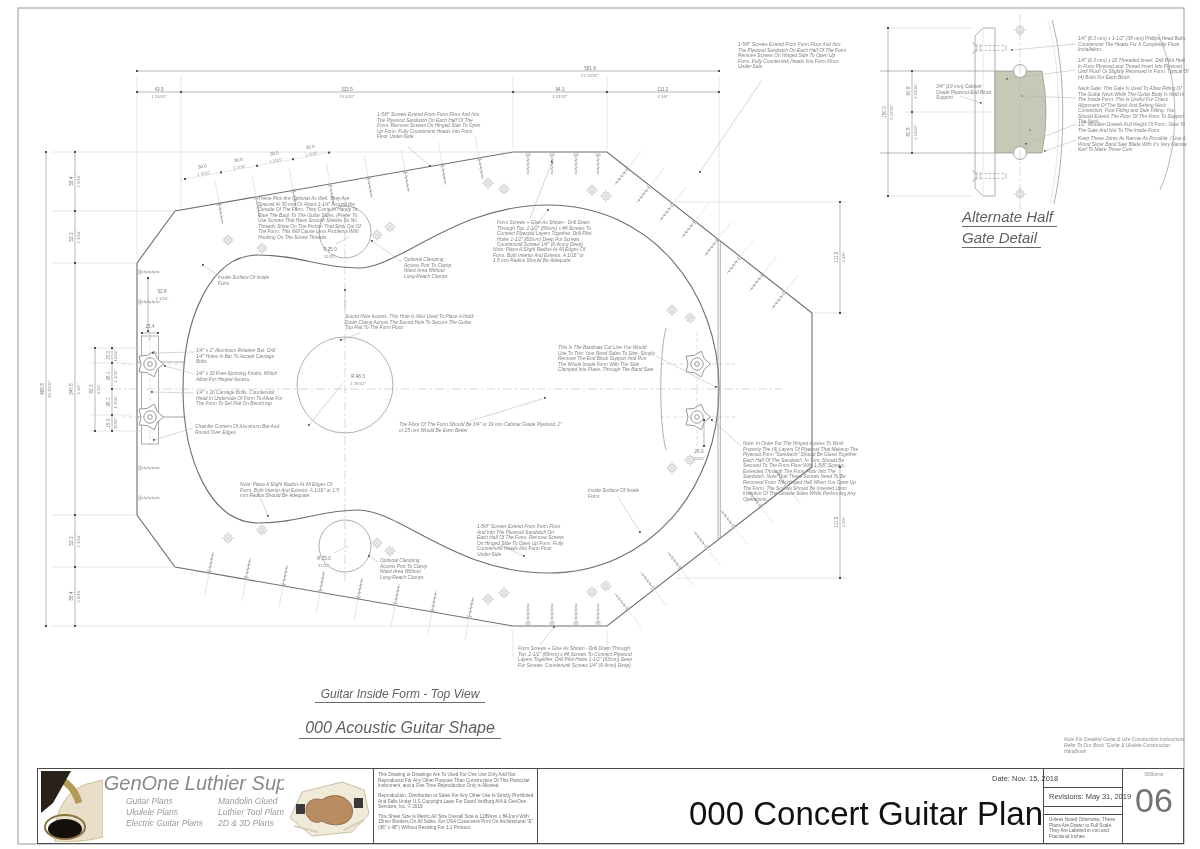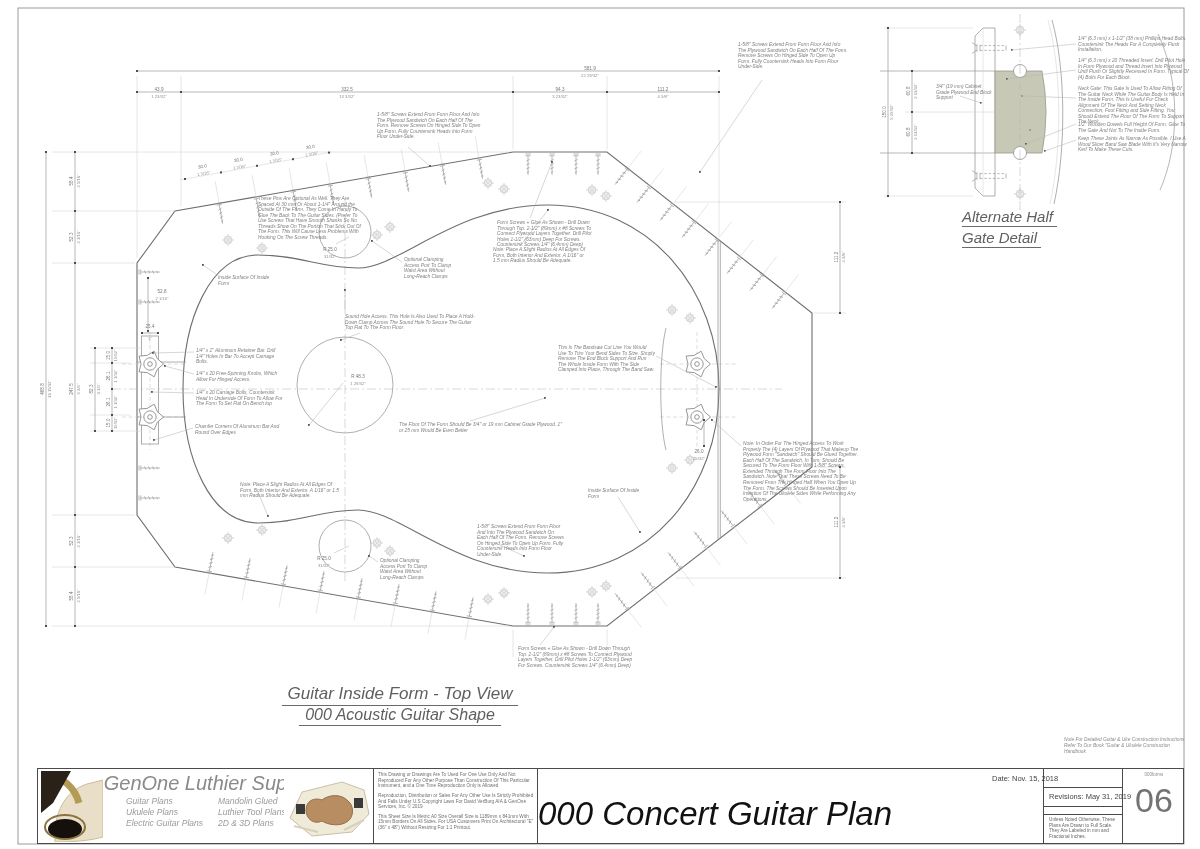--- a/index.html
+++ b/index.html
@@ -14,32 +14,32 @@
   .dsh{stroke:#c2c2c2;stroke-width:.55;fill:none;stroke-dasharray:4,2.5;}
   .tk{fill:#4d4d4d;stroke:none;}
   .dot{fill:#8a8a8a;stroke:none;}
   .ld{stroke:#b5b5b5;stroke-width:.55;fill:none;}
   .sq{fill:#555;stroke:none;}
   .tx{font:4.6px "Liberation Sans",sans-serif;fill:#777;text-anchor:middle;}
   .ti{font:4.2px "Liberation Sans",sans-serif;fill:#8f8f8f;text-anchor:middle;}
   .ann{position:absolute;font:italic 4.8px/1.16 "Liberation Sans",sans-serif;color:#7f7f7f;}
   .cap{position:absolute;text-align:center;color:#5f5f5f;}
   .cap span{display:inline-block;border-bottom:1.2px solid #6a6a6a;font-style:italic;padding:0 6px 1px 6px;}
-  .cap .c1{font-size:17px;}
-  .cap .c2{font-size:16px;}
+  .cap .c1{font-size:12px;}
+  .cap .c2{font-size:16px;margin-top:16px;}
   .dcap{position:absolute;color:#5f5f5f;}
   .dcap span{display:block;border-bottom:1.1px solid #6a6a6a;font-style:italic;font-size:15px;width:max-content;padding:0 4px 1px 0;margin-bottom:2px;}
   .tblock{position:absolute;left:37px;top:768px;width:1147px;height:76px;border:1px solid #4a4a4a;box-sizing:border-box;background:#fff;}
   .vd{position:absolute;top:0;bottom:0;width:0;border-left:1px solid #4a4a4a;}
   .brand{position:absolute;left:64px;top:3px;width:228px;text-align:center;font-style:italic;font-size:20px;color:#8a8a8a;}
   .plans{position:absolute;font-style:italic;font-size:8.5px;line-height:11px;color:#9b9b9b;}
   .legal{position:absolute;left:340px;top:3px;width:156px;font-size:4.7px;line-height:1.2;color:#6f6f6f;}
   .legal div{margin-bottom:4px;}
   .tb-co{position:absolute;left:500px;top:5px;width:505px;text-align:center;font-style:italic;font-size:21px;color:#2e2e2e;}
-  .tb-title{position:absolute;left:500px;top:26px;width:505px;text-align:left;font-style:italic;font-size:33px;color:#111;}
+  .tb-title{position:absolute;left:500px;top:26px;width:505px;text-align:right;font-size:33px;color:#111;}
   .daterow{position:absolute;font-size:7.5px;color:#444;}
   .dl{position:absolute;border-bottom:1px solid #4a4a4a;height:0;}
   .scalenote{position:absolute;left:1011px;top:48px;width:70px;font-size:4.7px;line-height:1.22;color:#666;}
   .shcode{position:absolute;left:1085px;top:3px;width:62px;text-align:center;font-size:4.5px;color:#8b8b8b;}
   .shnum{position:absolute;left:1085px;top:12px;width:62px;text-align:center;font-size:34px;font-weight:100;color:#737373;}
   .booknote{position:absolute;left:1064px;top:737px;width:124px;font:italic 4.8px/1.2 "Liberation Sans",sans-serif;color:#8a8a8a;}
 </style>
 </head>
 <body>
 

